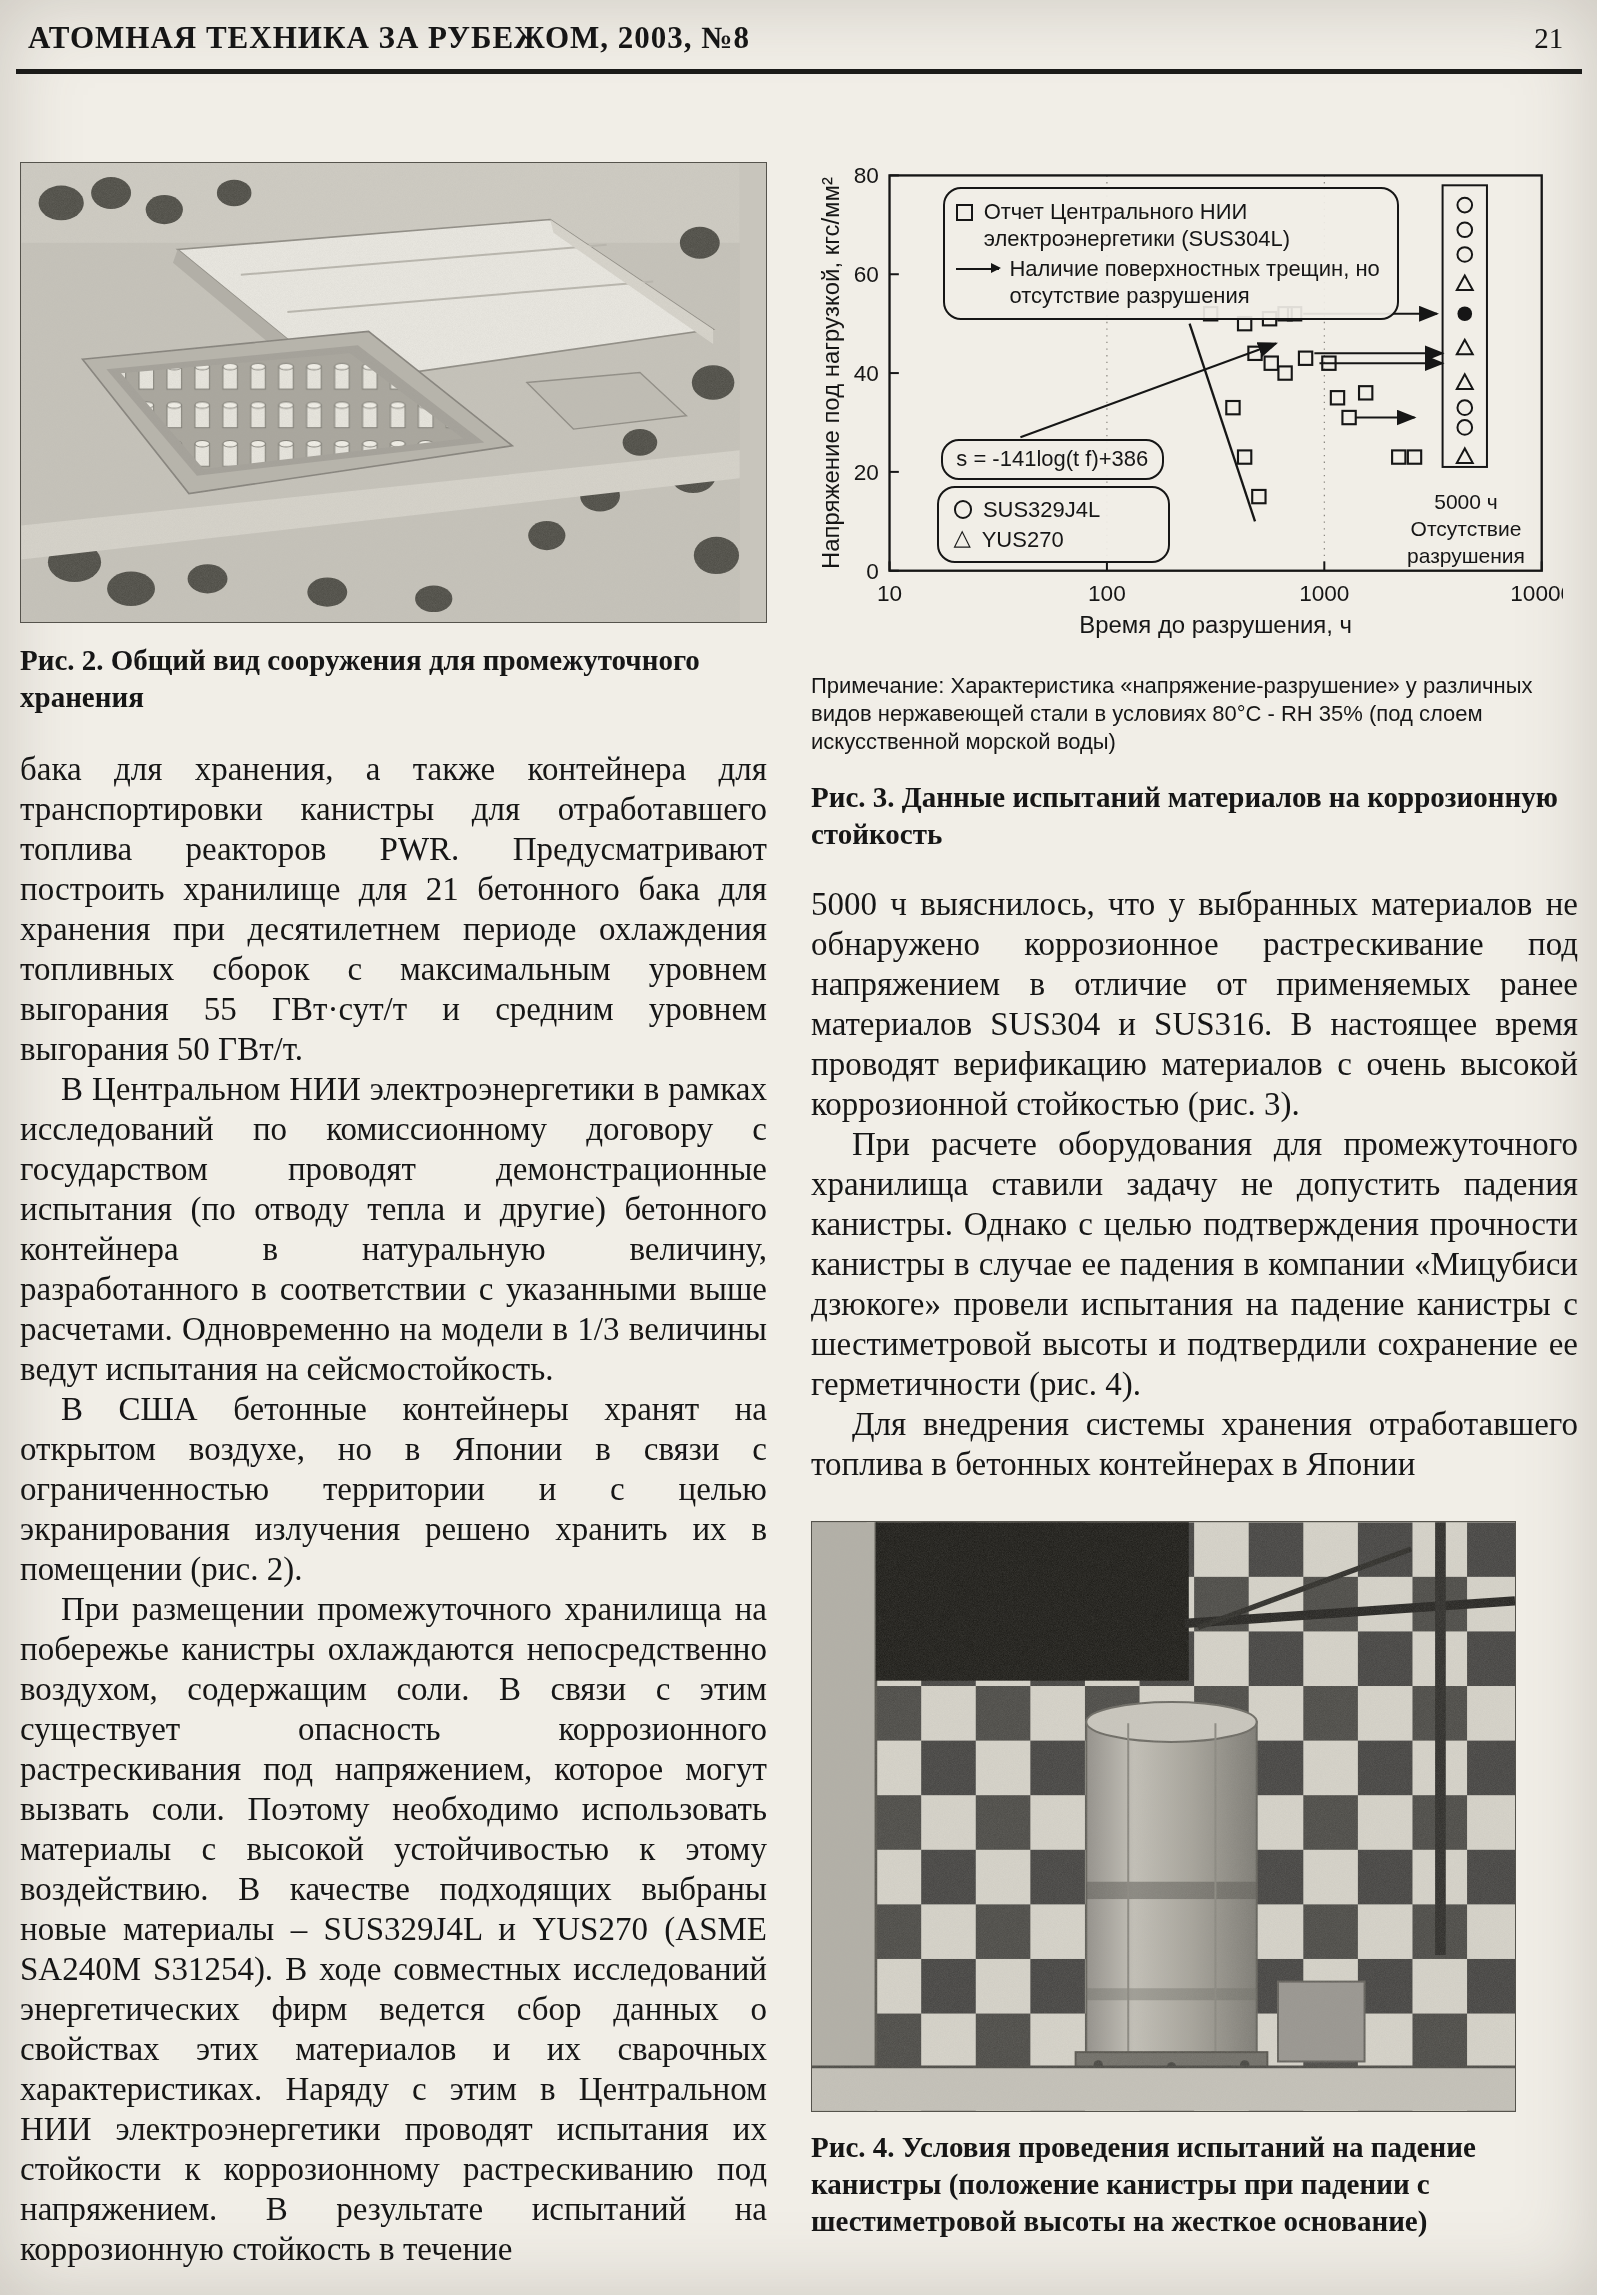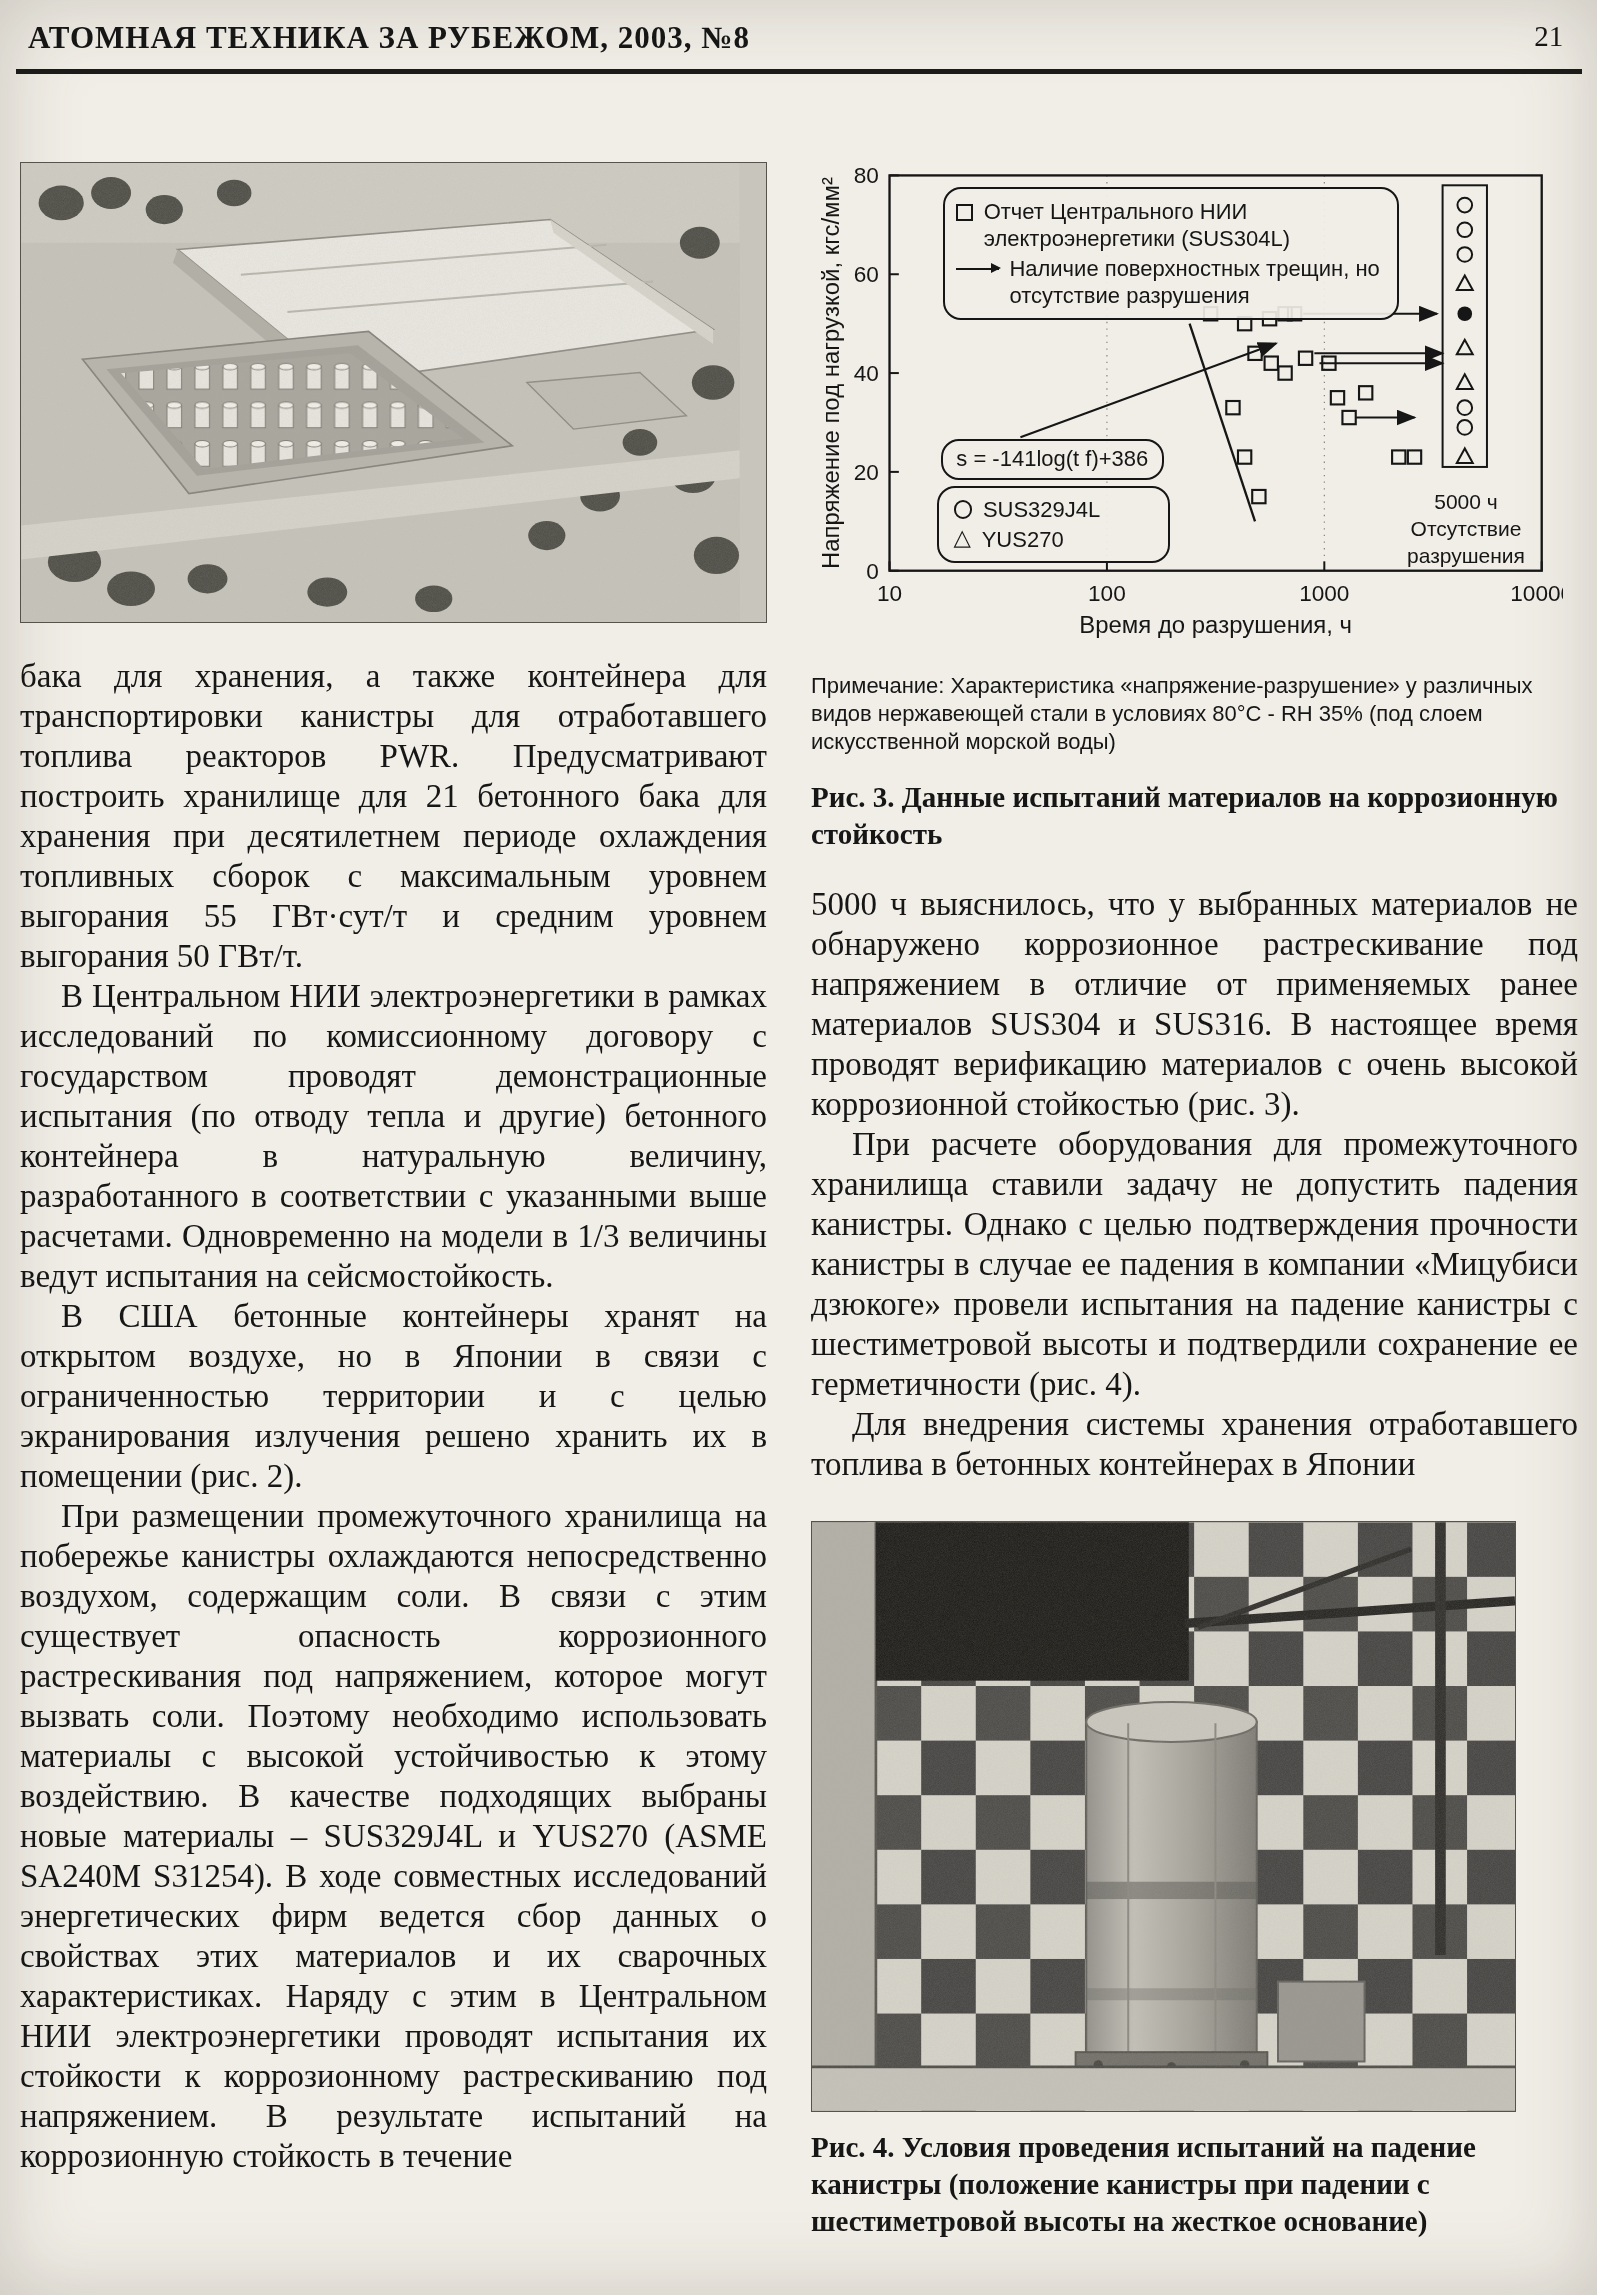--- a/index.html
+++ b/index.html
@@ -2,21 +2,21 @@
 <html style="font-size:10.7px"><head>
 <meta charset="utf-8">
 <style>
   html,body{margin:0;padding:0;background:#6b6b68;}
   .page{
     position:relative;width:1598px;height:2295px;margin:0 auto;
     background:#f1eee7;overflow:hidden;color:#161616;
     font-family:"Liberation Serif", serif;
     box-shadow:inset 0 0 80px rgba(90,85,70,0.25);
   }
-  .header{display:flex;justify-content:space-between;align-items:flex-start;padding:20px 28px 0 28px;}
+  .header{display:flex;justify-content:space-between;align-items:center;padding:20px 28px 0 28px;}
   .journal-title{font-size:31px;font-weight:bold;letter-spacing:1px;}
   .page-number{font-size:29px;padding-right:6.7px;}
   .rule{height:4.7px;background:#1b1b19;margin:13.3px 16px 0 16px;}
   .columns{display:flex;gap:44px;padding:0 20px;margin-top:88px;}
   .col-left{width:747px;}
   .col-right{width:767px;}
 
   .photo-frame{border:1.3px solid #55534c;background:#c8c5bc;line-height:0;}
   .fig2-photo{width:719px;height:459px;}
   .fig4-photo{width:703px;height:589px;}
@@ -109,20 +109,21 @@
 
             <polygon points="92,295 522,253 738,425 252,497" fill="#b7b4ab" stroke="#84817a" stroke-width="2.5"></polygon>
             <polygon points="128,310 506,274 696,420 264,470" fill="#a3a098"></polygon>
             <polygon points="150,316 494,286 664,414 274,460" fill="url(#cans)"></polygon>
 
             <polygon points="0,545 1080,432 1080,474 0,596" fill="#d7d4cb"></polygon>
             <polygon points="760,330 930,315 1000,380 830,400" fill="#c0bdb4" stroke="#8e8b83" stroke-width="2"></polygon>
             <rect width="1080" height="690" filter="url(#grainA)"></rect>
           </svg>
         </div>
+        <figcaption class="caption">Рис. 2. Общий вид сооружения для промежуточного хранения</figcaption>
       </figure>
 
       <p class="body first">бака для хранения, а также контейнера для транспортировки канистры для отработавшего топлива реакторов PWR. Предусматривают построить хранилище для 21 бетонного бака для хранения при десятилетнем периоде охлаждения топливных сборок с максимальным уровнем выгорания 55 ГВт·сут/т и средним уровнем выгорания 50 ГВт/т.</p>
       <p class="body indent">В Центральном НИИ электроэнергетики в рамках исследований по комиссионному договору с государством проводят демонстрационные испытания (по отводу тепла и другие) бетонного контейнера в натуральную величину, разработанного в соответствии с указанными выше расчетами. Одновременно на модели в 1/3 величины ведут испытания на сейсмостойкость.</p>
       <p class="body indent">В США бетонные контейнеры хранят на открытом воздухе, но в Японии в связи с ограниченностью территории и с целью экранирования излучения решено хранить их в помещении (рис. 2).</p>
       <p class="body indent">При размещении промежуточного хранилища на побережье канистры охлаждаются непосредственно воздухом, содержащим соли. В связи с этим существует опасность коррозионного растрескивания под напряжением, которое могут вызвать соли. Поэтому необходимо использовать материалы с высокой устойчивостью к этому воздействию. В качестве подходящих выбраны новые материалы – SUS329J4L и YUS270 (ASME SA240M S31254). В ходе совместных исследований энергетических фирм ведется сбор данных о свойствах этих материалов и их сварочных характеристиках. Наряду с этим в Центральном НИИ электроэнергетики проводят испытания их стойкости к коррозионному растрескиванию под напряжением. В результате испытаний на коррозионную стойкость в течение</p>
     </div>
 
     <div class="col-right">
 

